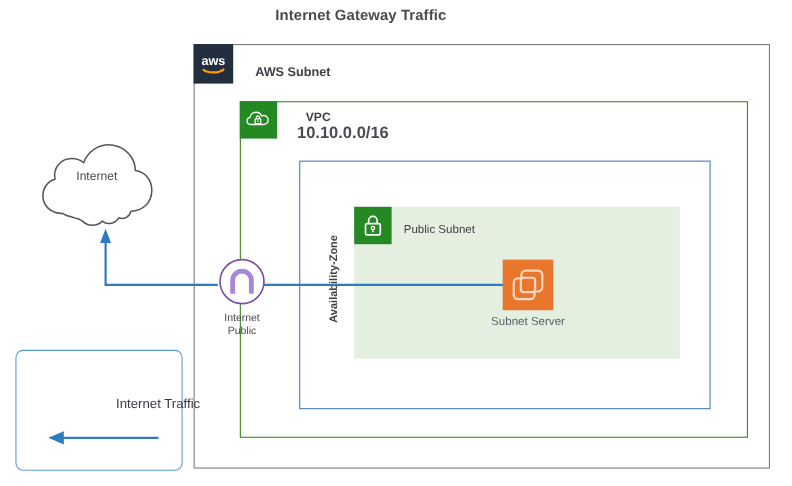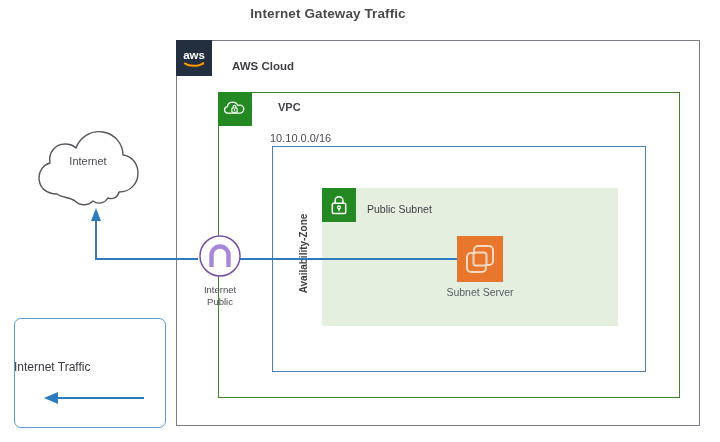--- a/index.html
+++ b/index.html
@@ -106,23 +106,23 @@
     font-size: 11px;
     font-weight: bold;
     color: #3f3f46;
     white-space: nowrap;
   }
   #aws-cloud-label { left: 232px; top: 60px; font-size: 11.5px; }
   #vpc-label       { left: 278px; top: 101px; }
   #vpc-cidr {
     position: absolute;
     left: 270px;
-    top: 132px;
-    font-size: 11px;
-    font-weight: normal;
+    top: 112px;
+    font-size: 15px;
+    font-weight: bold;
     color: #4b4b53;
     white-space: nowrap;
   }
   #subnet-label {
     left: 367px;
     top: 203px;
     font-weight: normal;
     font-size: 10.5px;
     color: #3f3f46;
   }
@@ -222,21 +222,21 @@
     text-align: center;
     font-size: 15px;
     font-weight: bold;
     color: #2b2b30;
   }
   #key-item-label {
     position: absolute;
     left: 14px;
     top: 360px;
     width: 168px;
-    text-align: left;
+    text-align: right;
     font-size: 12px;
     color: #3a3a42;
   }
   #key-arrow {
     position: absolute;
     left: 34px;
     top: 390px;
     width: 112px;
     height: 16px;
   }
@@ -249,21 +249,21 @@
   <div id="diagram-title">Internet Gateway Traffic</div>
 
   <div class="group-box" id="aws-cloud-box"></div>
   <div class="badge" id="aws-logo-badge">
     <svg width="30" height="30" viewBox="0 0 30 30" aria-hidden="true">
       <text x="15" y="16" text-anchor="middle" font-family="'Liberation Sans', sans-serif" font-size="11.5" font-weight="bold" fill="#ffffff">aws</text>
       <path d="M6 20.5 C10 23.6, 20 23.6, 24 20.2" stroke="#ff9900" stroke-width="2.1" fill="none" stroke-linecap="round"></path>
       <path d="M23.1 20.9 L25.2 19.3 L24.4 21.9 Z" fill="#ff9900"></path>
     </svg>
   </div>
-  <div class="group-label" id="aws-cloud-label">AWS Cloud</div>
+  <div class="group-label" id="aws-cloud-label">AWS Subnet</div>
 
   <div class="group-box" id="vpc-box"></div>
   <div class="badge" id="vpc-badge">
     <svg width="26" height="26" viewBox="0 0 26 26" aria-hidden="true">
       <path d="M6.2 17.2 C3.9 17.2 2.6 15.6 2.6 13.9 C2.6 12.3 3.8 10.9 5.4 10.7
                C5.6 8.0 7.9 6.0 10.7 6.0 C13.0 6.0 15.0 7.4 15.8 9.4
                C16.3 9.1 16.9 9.0 17.5 9.0 C19.9 9.0 21.8 10.8 21.8 13.1
                C21.8 15.4 19.9 17.2 17.5 17.2 Z" fill="none" stroke="#ffffff" stroke-width="1.25" stroke-linejoin="round"></path>
       <rect x="9.9" y="12.0" width="5.2" height="4.3" rx="0.6" fill="none" stroke="#ffffff" stroke-width="1.1"></rect>
       <path d="M11.1 12.0 L11.1 10.8 A1.4 1.4 0 0 1 13.9 10.8 L13.9 12.0" fill="none" stroke="#ffffff" stroke-width="1.1"></path>

